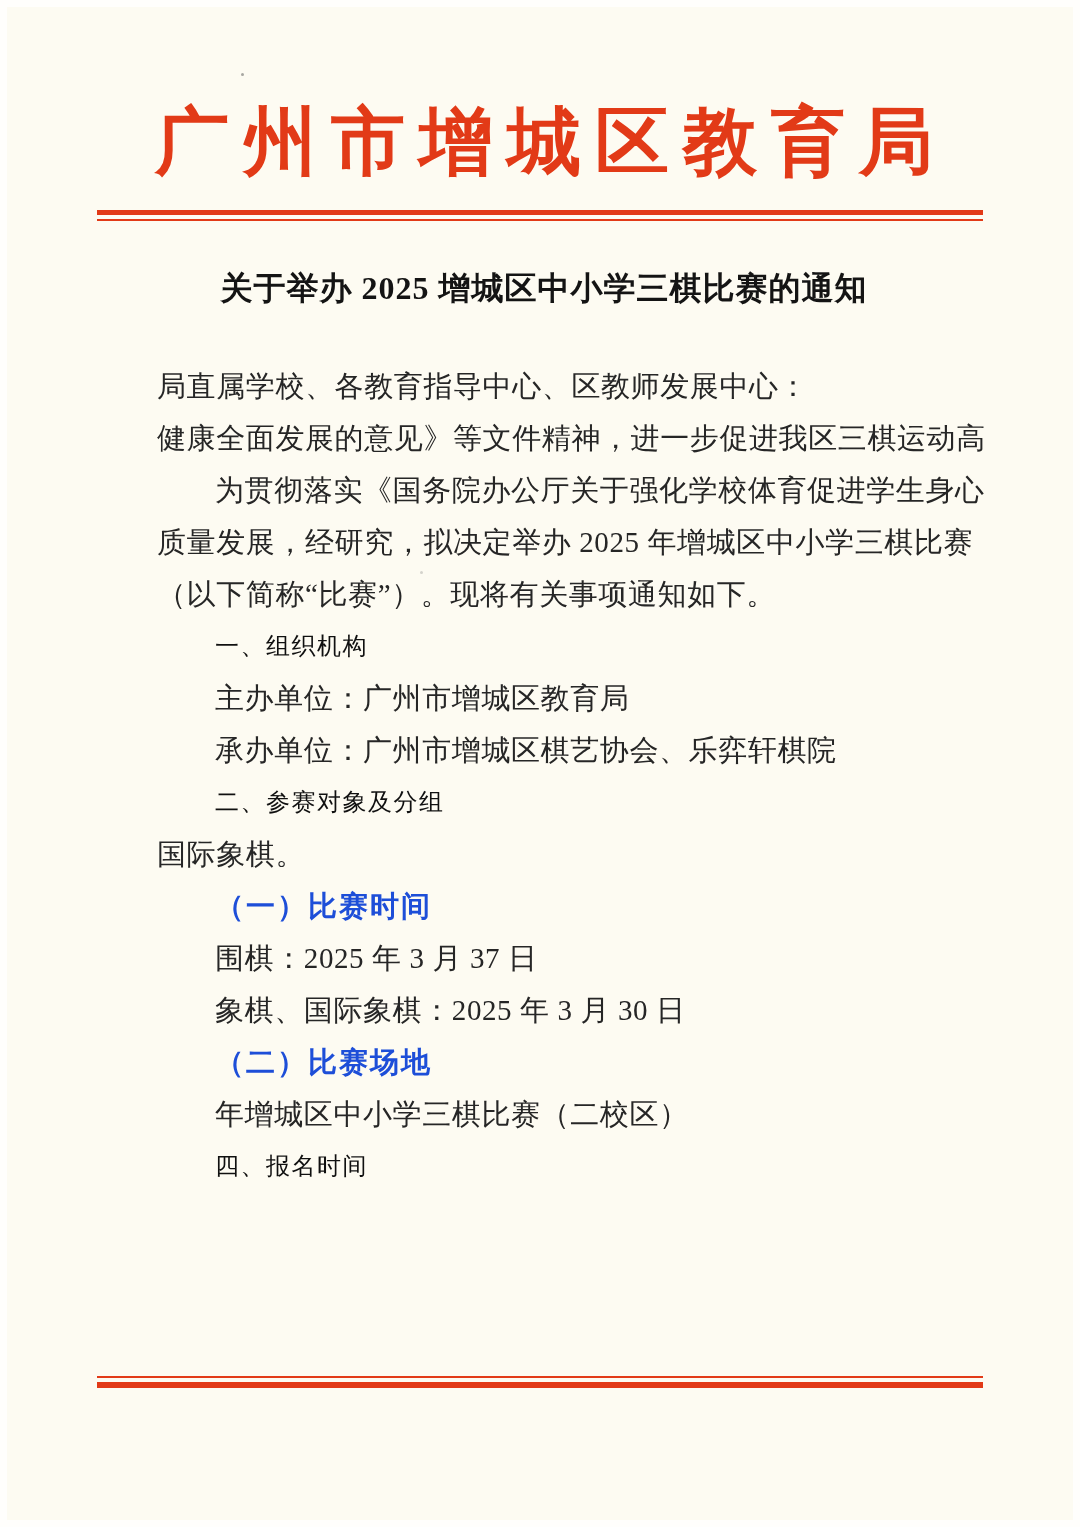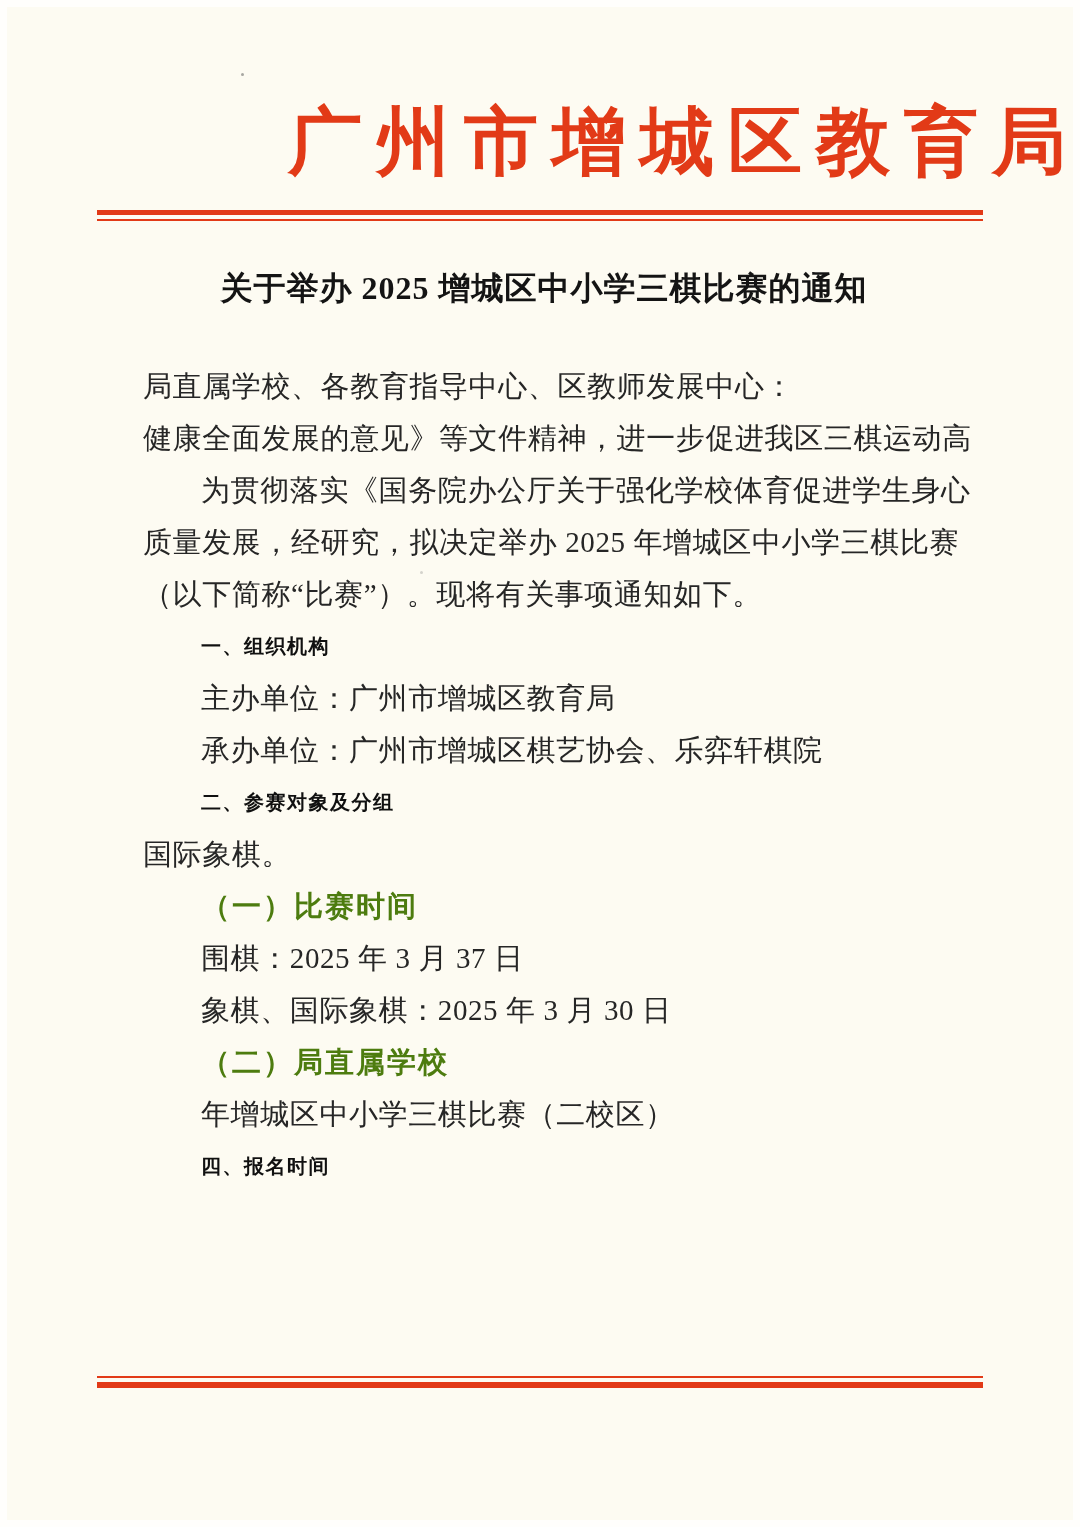--- a/index.html
+++ b/index.html
@@ -15,21 +15,21 @@
     background: var(--paper, #fdfbf2);
     box-shadow: inset 0 0 0 7px rgba(255,255,255,.75);
     overflow: hidden;
     font-family: "Liberation Serif", serif;
   }
   .agency {
     position: absolute;
     top: 96px;
     left: 0;
     width: 100%;
-    text-align: right;
+    text-align: center;
     font-family: "Liberation Serif", serif;
     font-weight: 700;
     font-size: 74px;
     line-height: 92px;
     color: var(--red, #e23a17);
     letter-spacing: 14px;
     padding-left: 22px;
     box-sizing: border-box;
     white-space: nowrap;
   }
@@ -54,42 +54,42 @@
     font-weight: 700;
     font-size: 32px;
     line-height: 52px;
     color: #141414;
     letter-spacing: 1px;
     white-space: nowrap;
   }
   .body-block {
     position: absolute;
     top: 360px;
-    left: 143px;
+    left: 157px;
     width: 810px;
   }
   .ln {
     font-family: "Liberation Serif", serif;
     font-size: 29px;
     line-height: 52px;
     color: #262626;
     letter-spacing: 0.6px;
     white-space: nowrap;
   }
   .ind { padding-left: 58px; }
   .h {
     font-family: "Liberation Sans", sans-serif;
-    font-weight: 700;
-    font-size: 20px;
+    font-weight: 400;
+    font-size: 24px;
     color: #101010;
     letter-spacing: 1.5px;
   }
   .sub {
     font-weight: 700;
-    color: #4d7c0f;
+    color: #1d4ed8;
     letter-spacing: 2px;
   }
   .speck {
     position: absolute;
     border-radius: 50%;
     background: #8a8a86;
   }
   .speck-1 { left: 241px; top: 73px;  width: 3px; height: 3px; opacity: .75; }
   .speck-2 { left: 420px; top: 571px; width: 3px; height: 3px; opacity: .35; }
 </style>
@@ -115,21 +115,21 @@
     <div class="ln">质量发展，经研究，拟决定举办 2025 年增城区中小学三棋比赛</div>
     <div class="ln">（以下简称“比赛”）。现将有关事项通知如下。</div>
     <div class="ln ind h">一、组织机构</div>
     <div class="ln ind">主办单位：广州市增城区教育局</div>
     <div class="ln ind">承办单位：广州市增城区棋艺协会、乐弈轩棋院</div>
     <div class="ln ind h">二、参赛对象及分组</div>
     <div class="ln">国际象棋。</div>
     <div class="ln ind sub">（一）比赛时间</div>
     <div class="ln ind">围棋：2025 年 3 月 37 日</div>
     <div class="ln ind">象棋、国际象棋：2025 年 3 月 30 日</div>
-    <div class="ln ind sub">（二）局直属学校</div>
+    <div class="ln ind sub">（二）比赛场地</div>
     <div class="ln ind">年增城区中小学三棋比赛（二校区）</div>
     <div class="ln ind h">四、报名时间</div>
   </div>
 
   <div class="rule rule-bottom-thin"></div>
   <div class="rule rule-bottom-thick"></div>
 
 </div>
 
 </body></html>

